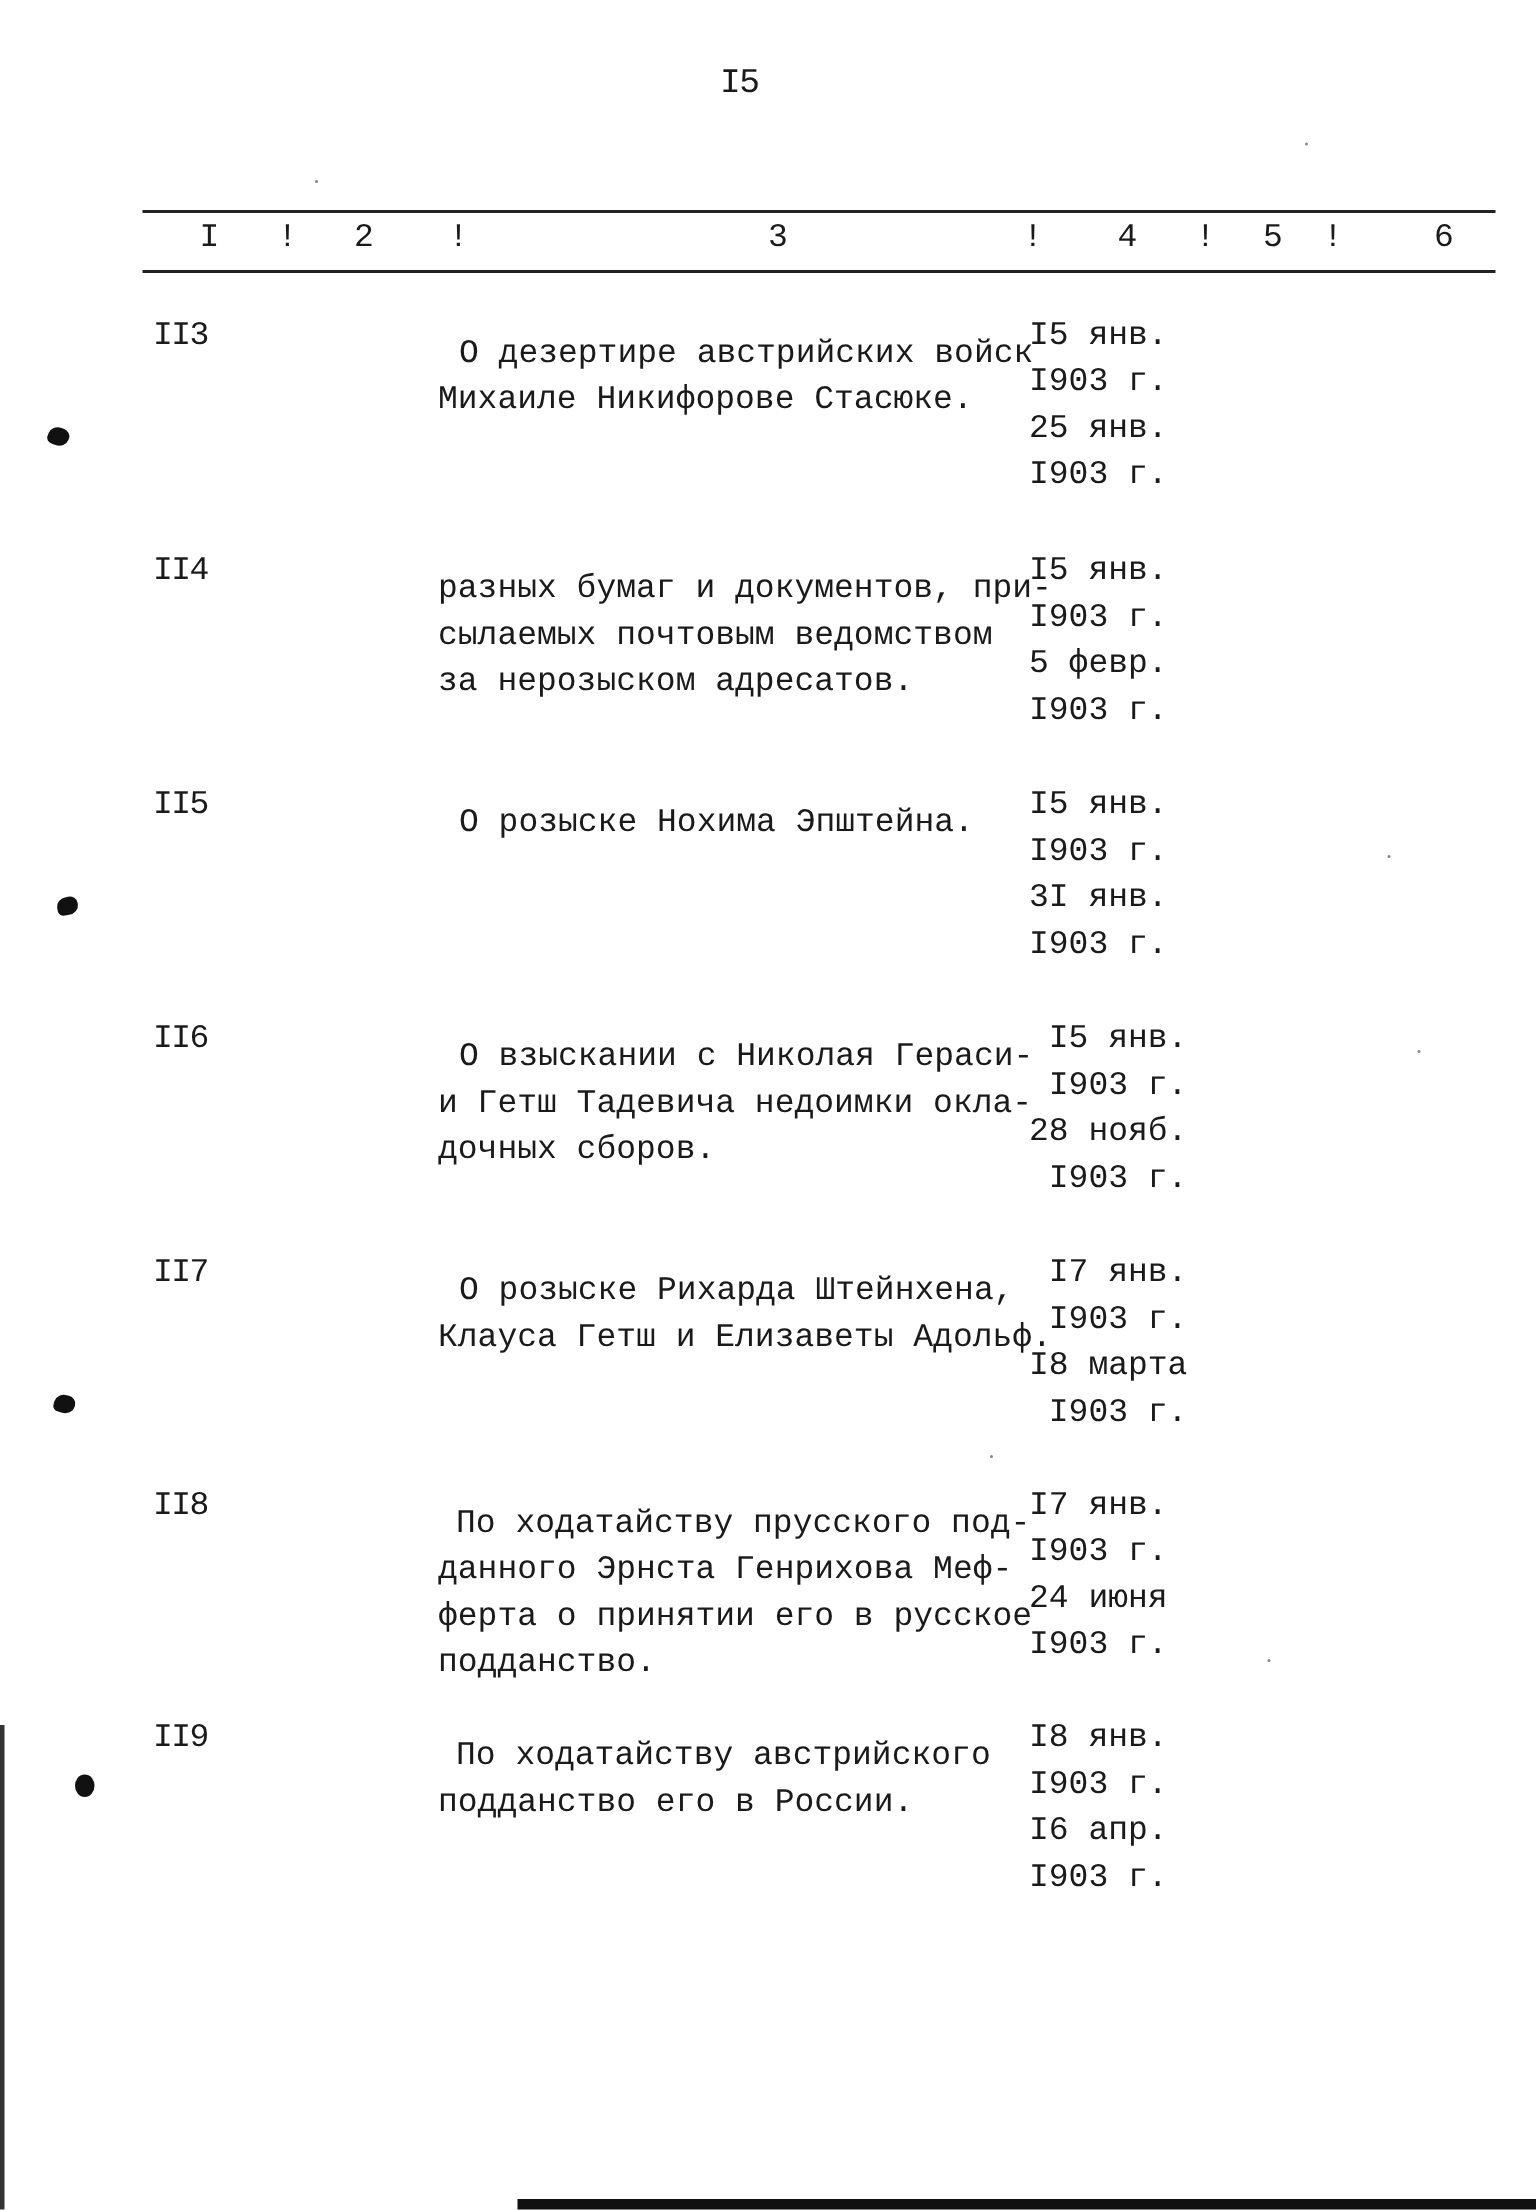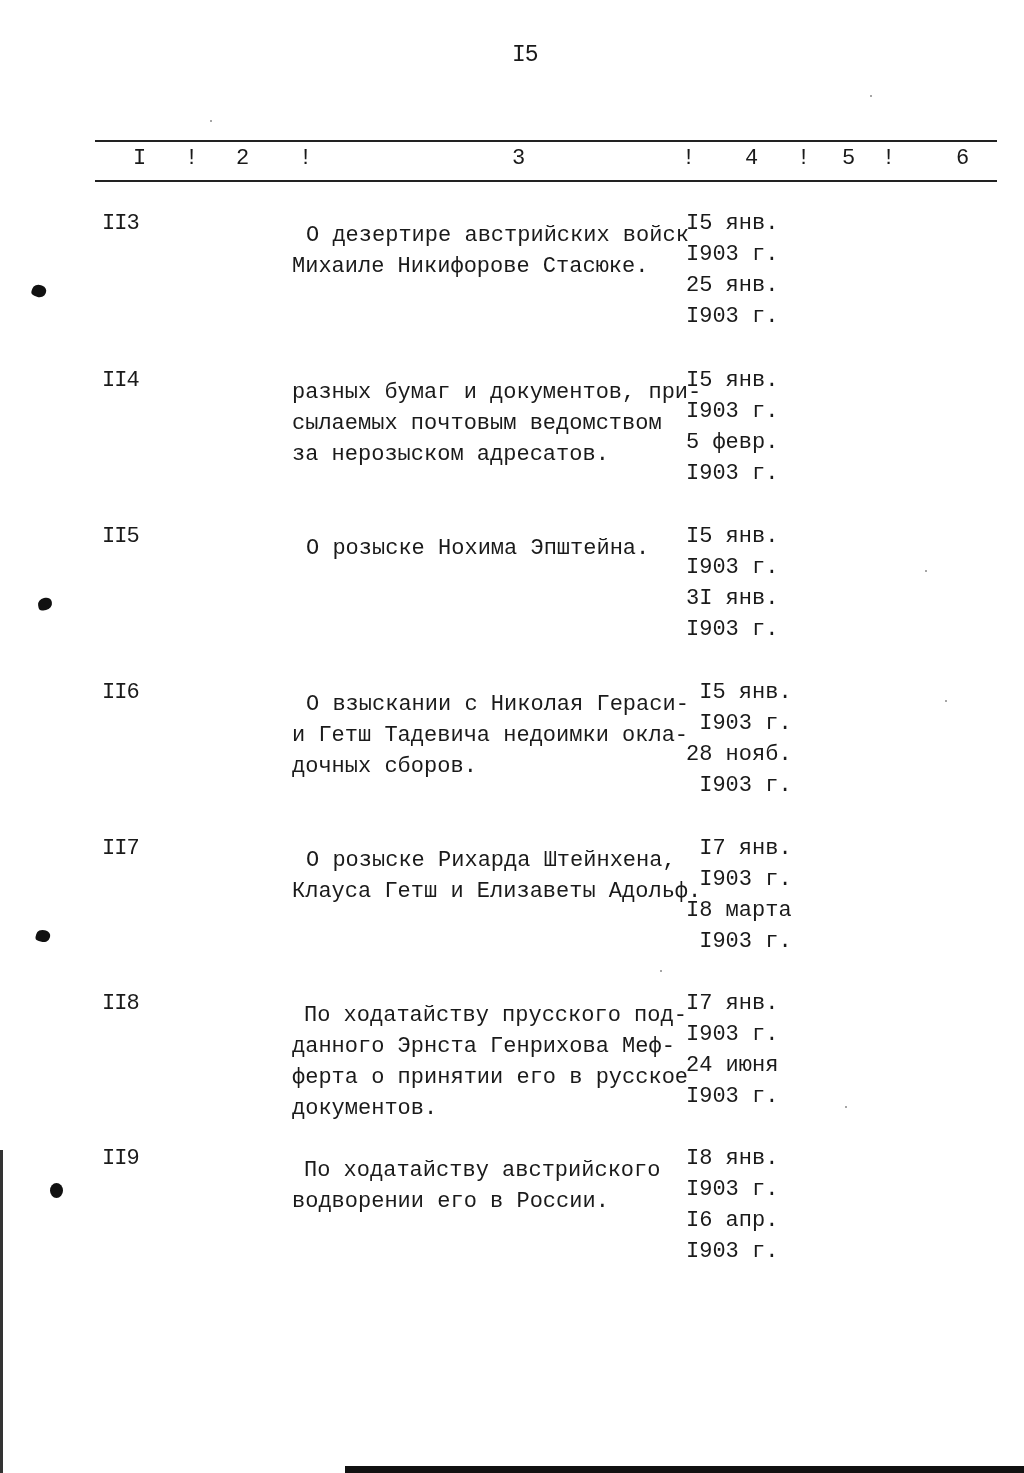--- a/index.html
+++ b/index.html
@@ -14,21 +14,20 @@
       overflow: hidden;
       font-family: "Liberation Mono", "DejaVu Sans Mono", monospace;
       color: #1a1a1a;
     }
     .page-number {
       position: absolute;
       left: 480px;
       top: 42px;
       font-size: 23px;
       letter-spacing: -1px;
-      margin-left: 32px;
     }
     .rule {
       position: absolute;
       left: 95px;
       width: 902px;
       height: 2px;
       background: #222;
     }
     .rule.top { top: 140px; }
     .rule.bottom { top: 180px; }
@@ -199,35 +198,35 @@
       <div>I903 г.</div>
     </div>
   </div>
 
   <div class="entry" style="top:988px">
     <div class="num">II8</div>
     <div class="desc">
       <div style="padding-left:12px">По ходатайству прусского под-</div>
       <div>данного Эрнста Генрихова Меф-</div>
       <div>ферта о принятии его в русское</div>
-      <div>документов.</div>
+      <div>подданство.</div>
     </div>
     <div class="dates">
       <div>I7 янв.</div>
       <div>I903 г.</div>
       <div>24 июня</div>
       <div>I903 г.</div>
     </div>
   </div>
 
   <div class="entry" style="top:1143px">
     <div class="num">II9</div>
     <div class="desc">
       <div style="padding-left:12px">По ходатайству австрийского</div>
-      <div>водворении его в России.</div>
+      <div>подданство его в России.</div>
     </div>
     <div class="dates">
       <div>I8 янв.</div>
       <div>I903 г.</div>
       <div>I6 апр.</div>
       <div>I903 г.</div>
     </div>
   </div>
 
   <div class="punch" style="left:32px;top:285px;transform:rotate(20deg)"></div>

